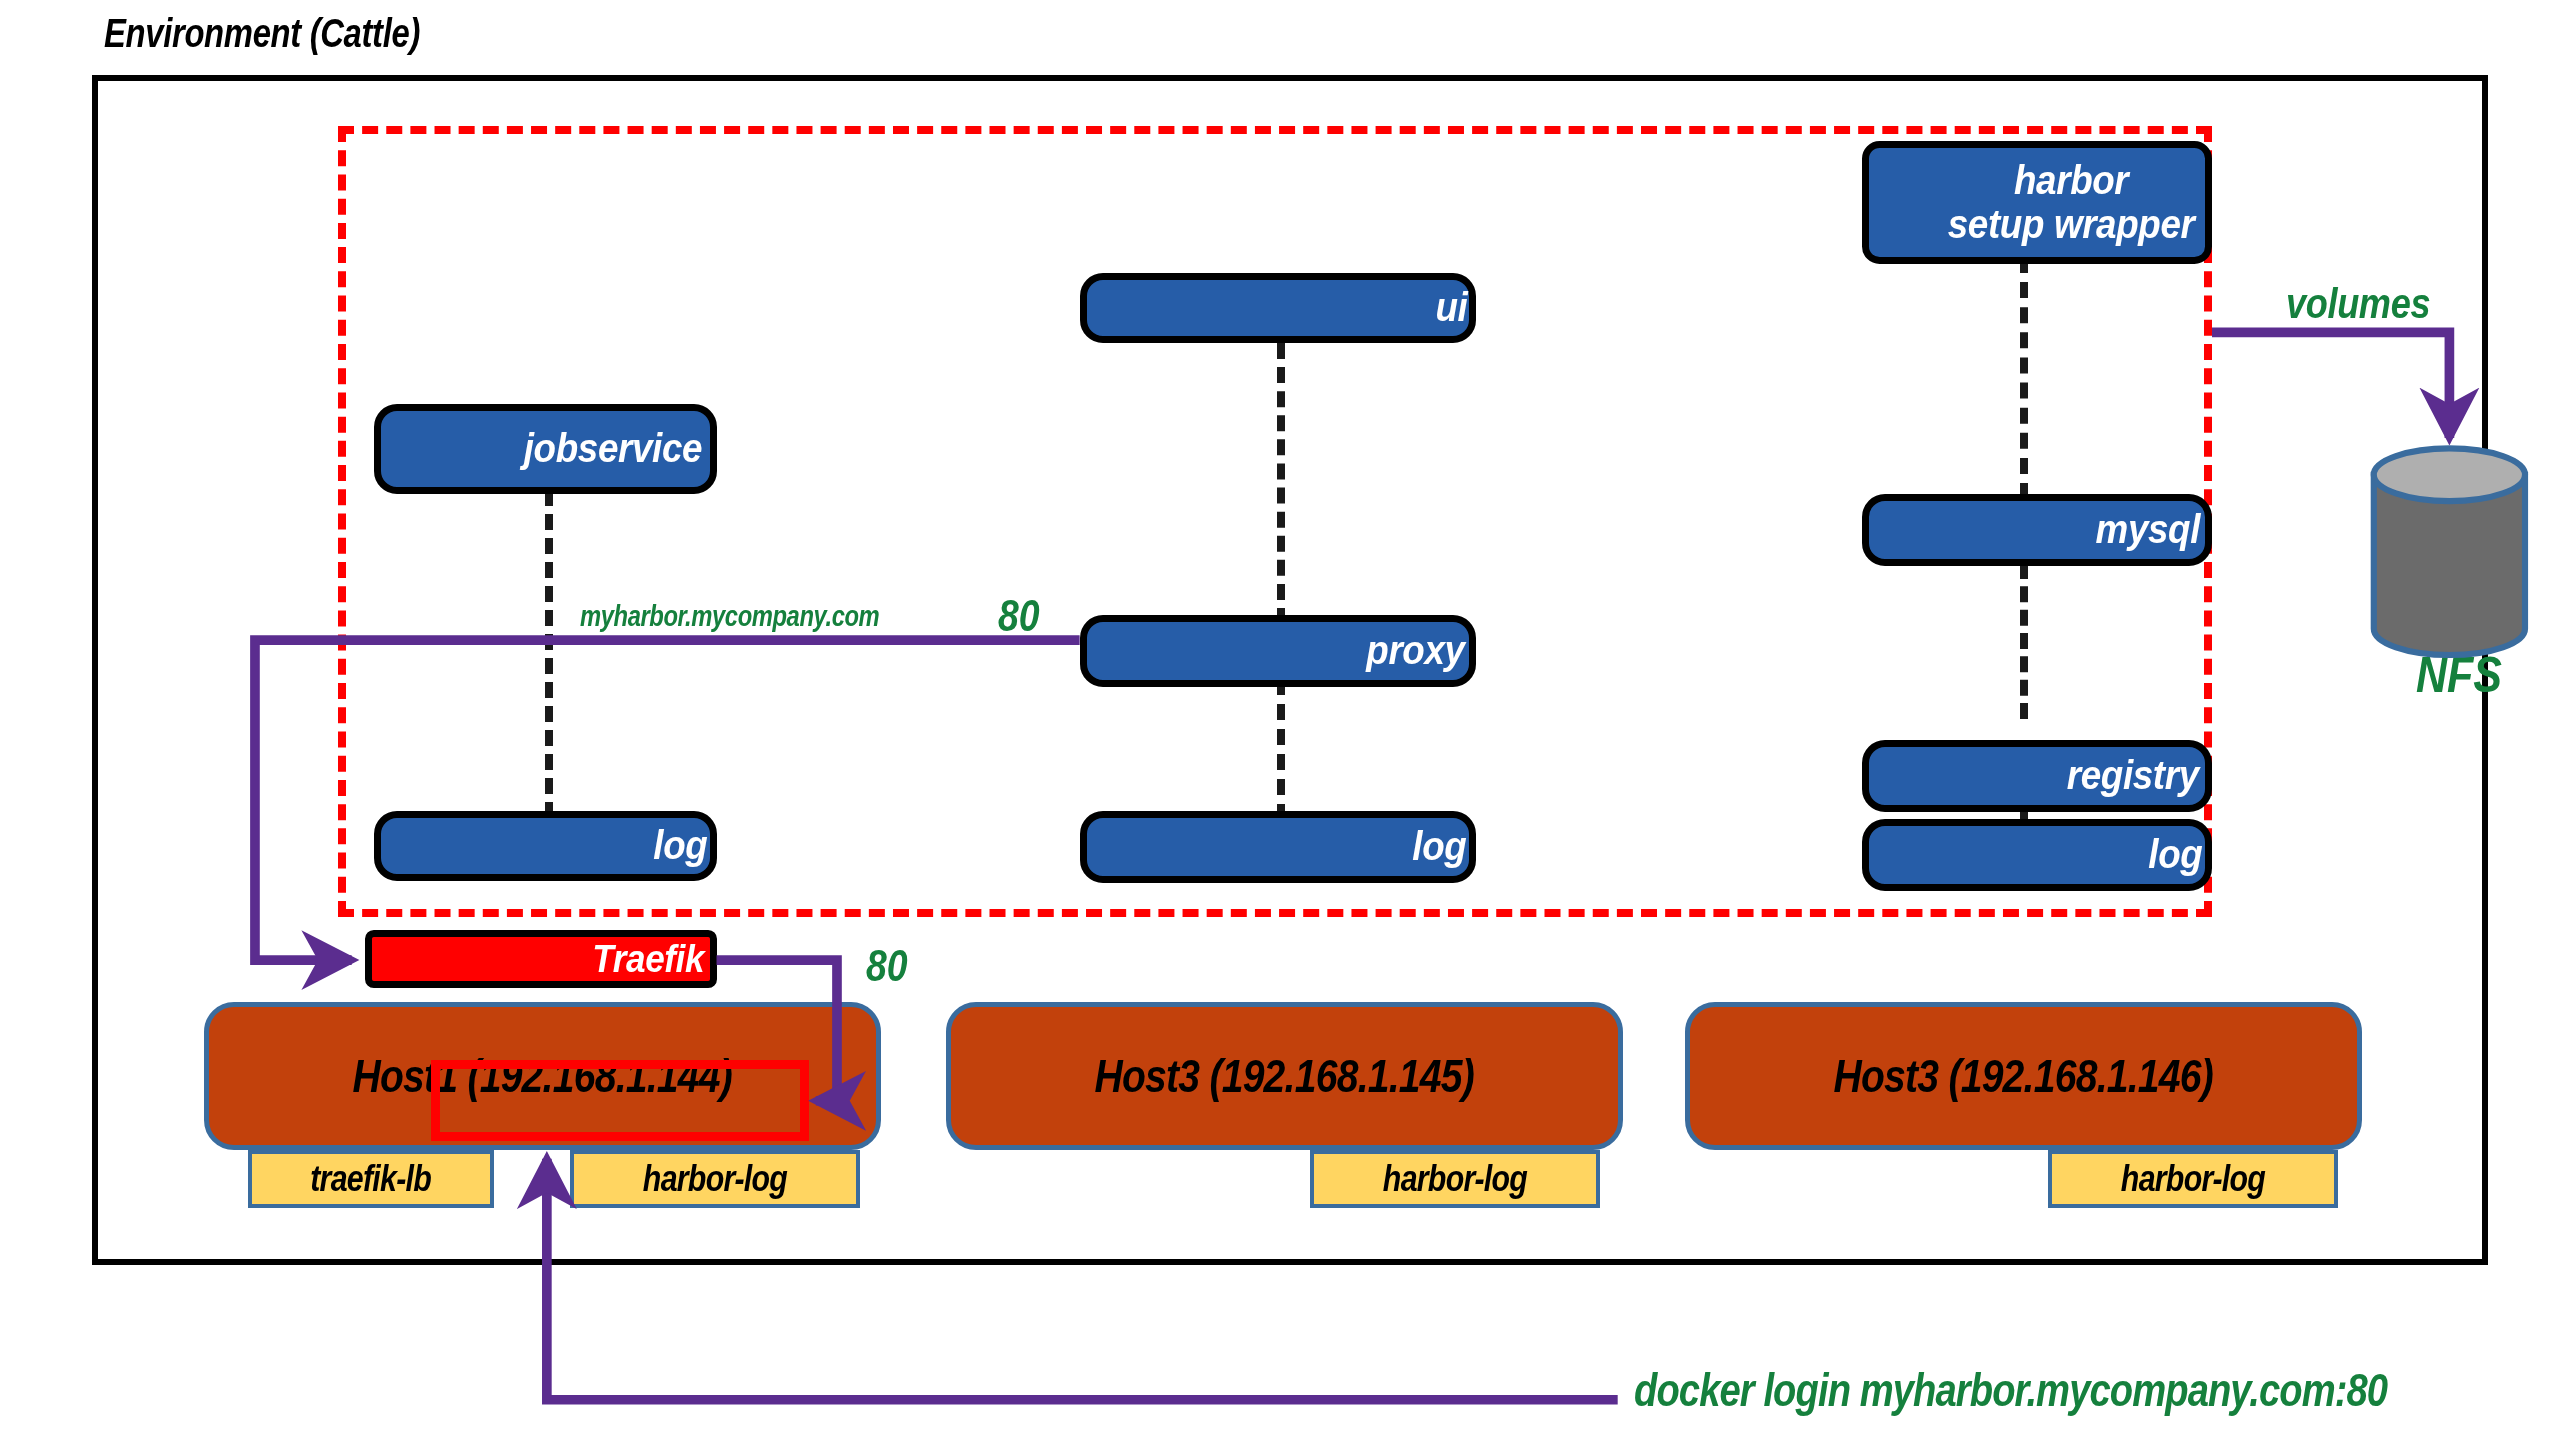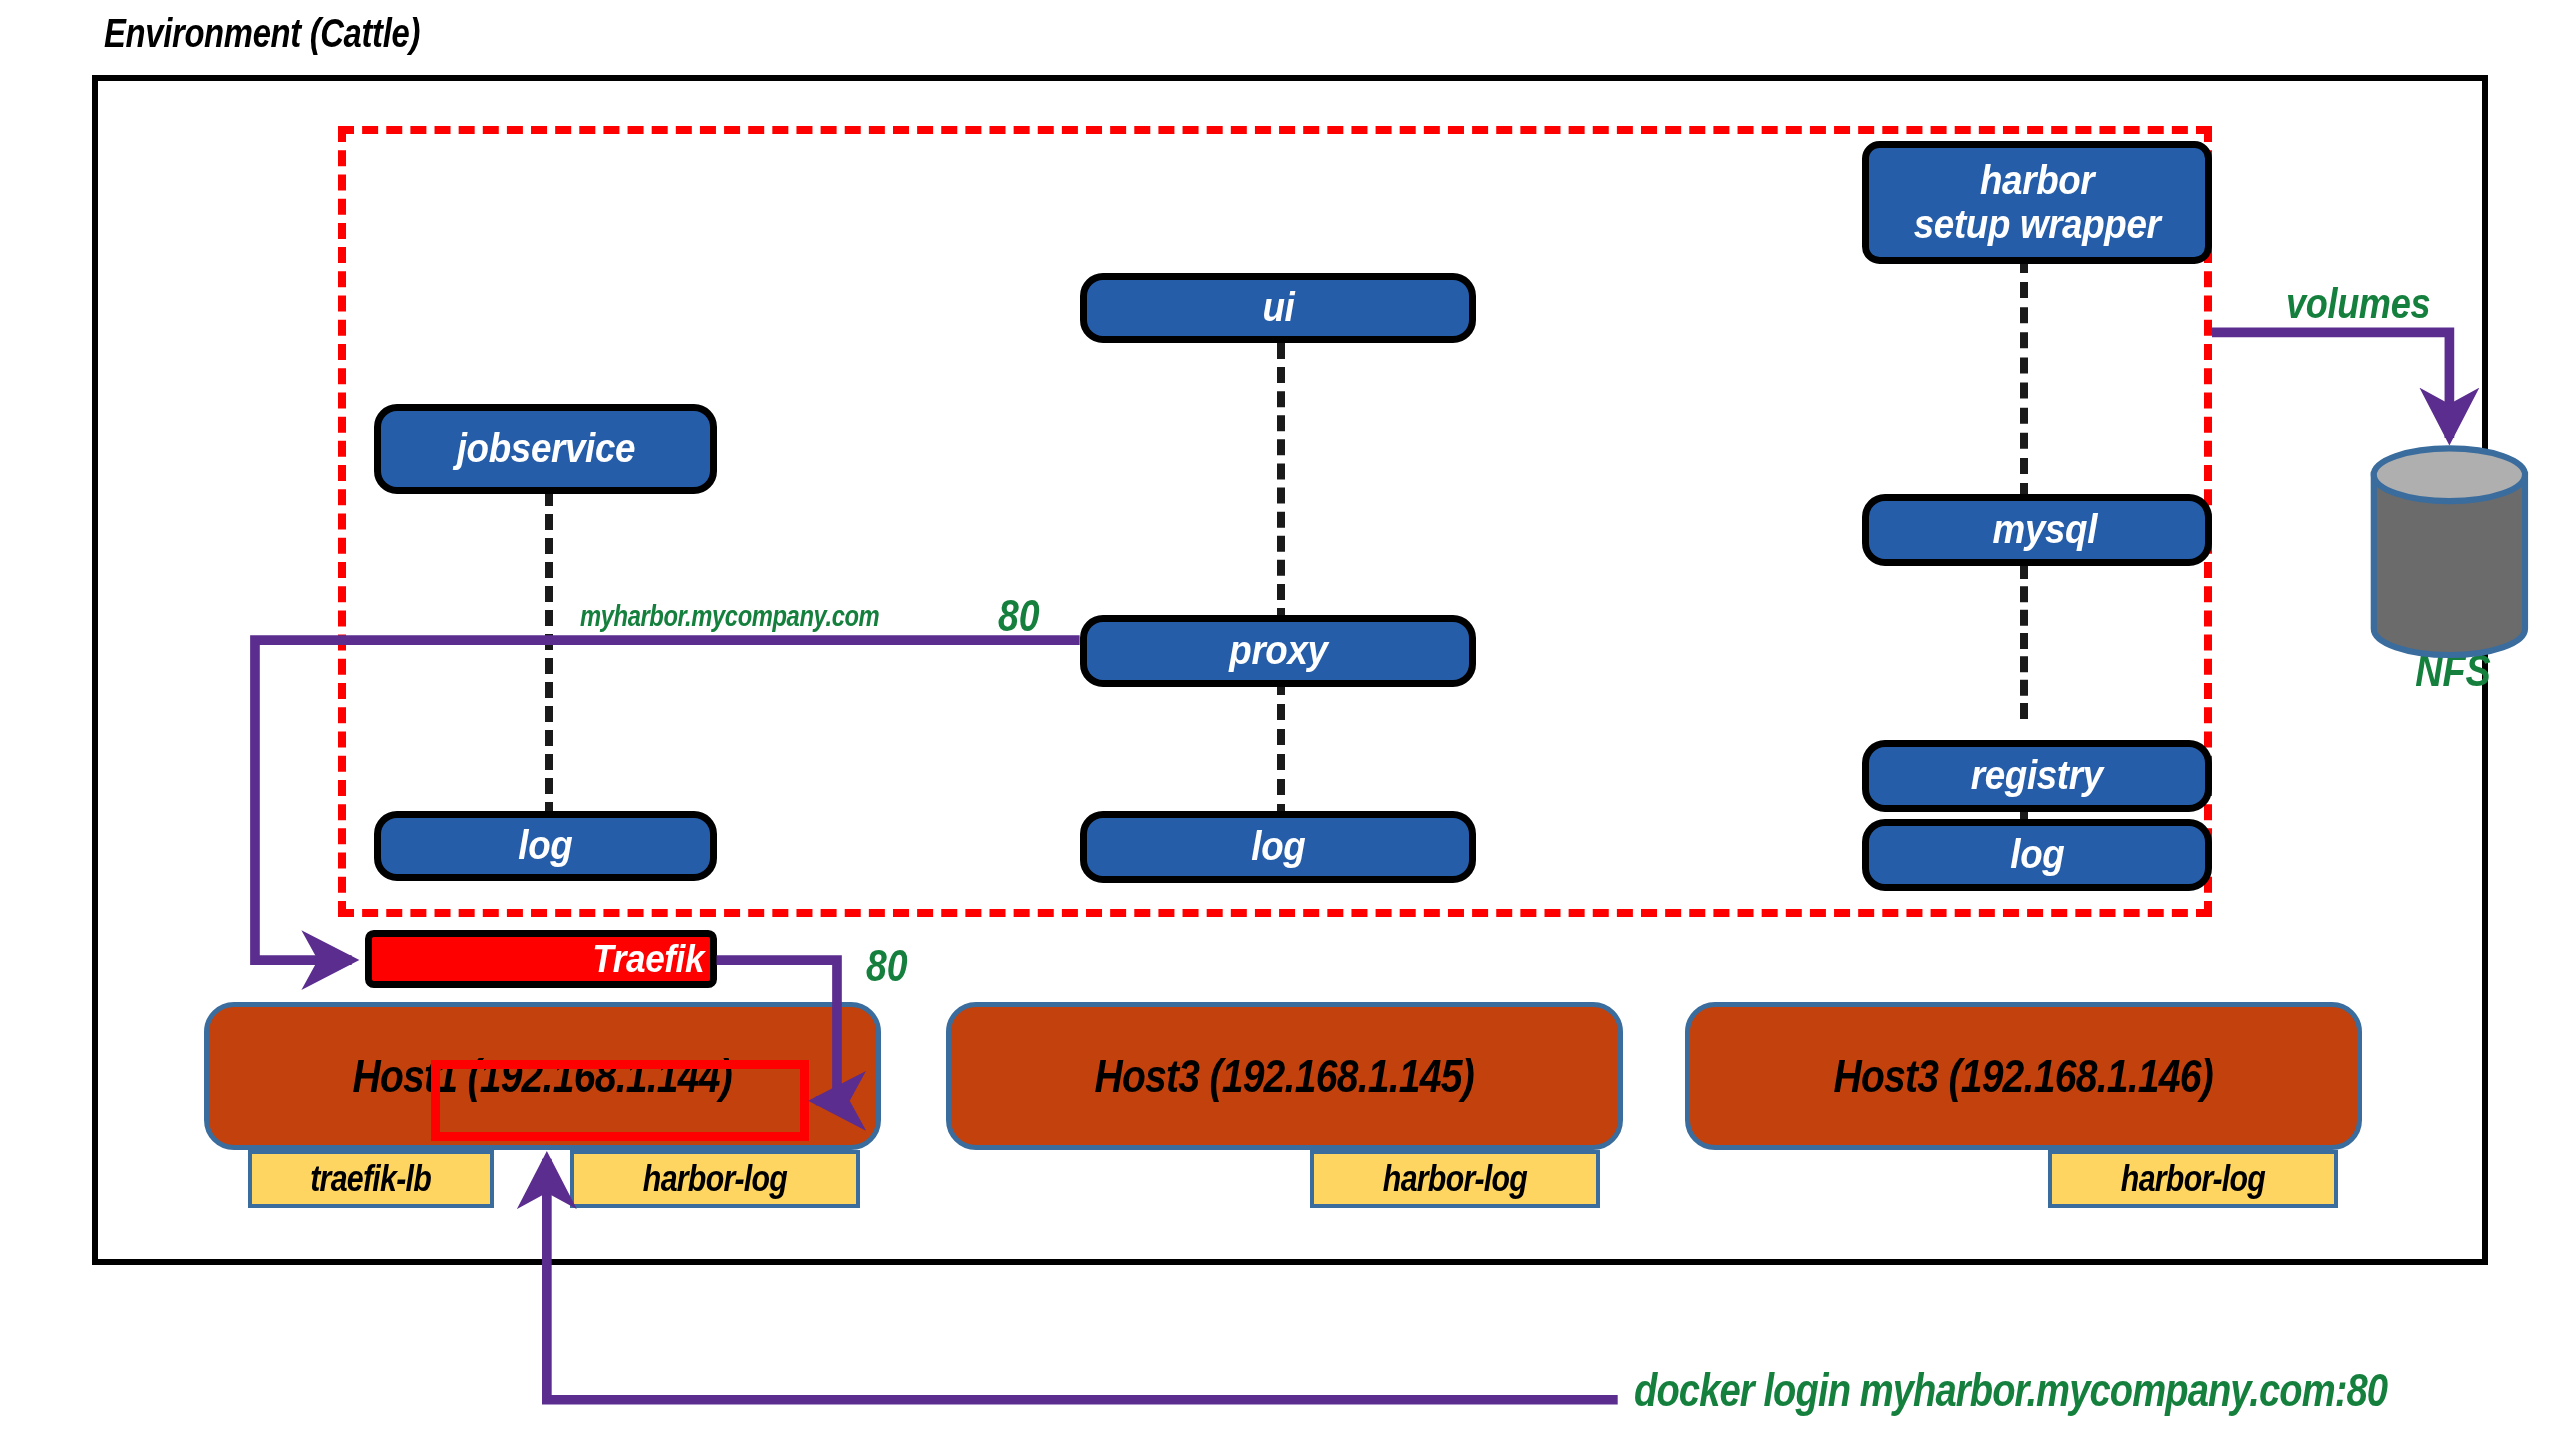--- a/index.html
+++ b/index.html
@@ -28,21 +28,21 @@
     left:338px; top:126px; width:1874px; height:791px;
     border:8px dashed #FF0000; background:transparent; box-sizing:border-box;
   }
 
   
   .svc{
     background:#265DA8;
     border:7px solid #000000;
     border-radius:23px;
     box-sizing:border-box;
-    display:flex; align-items:center; justify-content:center;
+    display:flex; align-items:center; justify-content:flex-end;
     color:#ffffff; font-style:italic; font-weight:bold;
     font-size:40px; letter-spacing:-0.4px;
     text-align:center; line-height:1.08;
   }
   .svc span{transform:scaleX(0.92); display:block;}
 
   
   #traefik-box{
     left:365px; top:930px; width:352px; height:58px;
     background:#FF0000; border:7px solid #000000; border-radius:8.8px;
@@ -88,21 +88,21 @@
 
   #label-port80-proxy{left:998px; top:591px; font-size:44px;}
   #label-port80-proxy span{transform:scaleX(0.85);transform-origin:left top;}
 
   #label-port80-traefik{left:866px; top:941px; font-size:44px;}
   #label-port80-traefik span{transform:scaleX(0.85);transform-origin:left top;}
 
   #label-volumes{left:2286px; top:280px; font-size:42px; letter-spacing:-0.4px;}
   #label-volumes span{transform:scaleX(0.86);transform-origin:left top;}
 
-  #label-nfs{left:2409px; top:646px; font-size:44px; text-align:center;}
+  #label-nfs{left:2409px; top:646px; font-size:50px; text-align:center;}
   #label-nfs span{transform:scaleX(0.86);transform-origin:center top;}
 
   #label-docker-login{left:1634px; top:1363px; font-size:46px; letter-spacing:-1.1px;}
   #label-docker-login span{transform:scaleX(0.83);transform-origin:left top;}
 
   
   .vdash{
     width:0; border-left:8px dashed #1a1a1a;
   }
 

